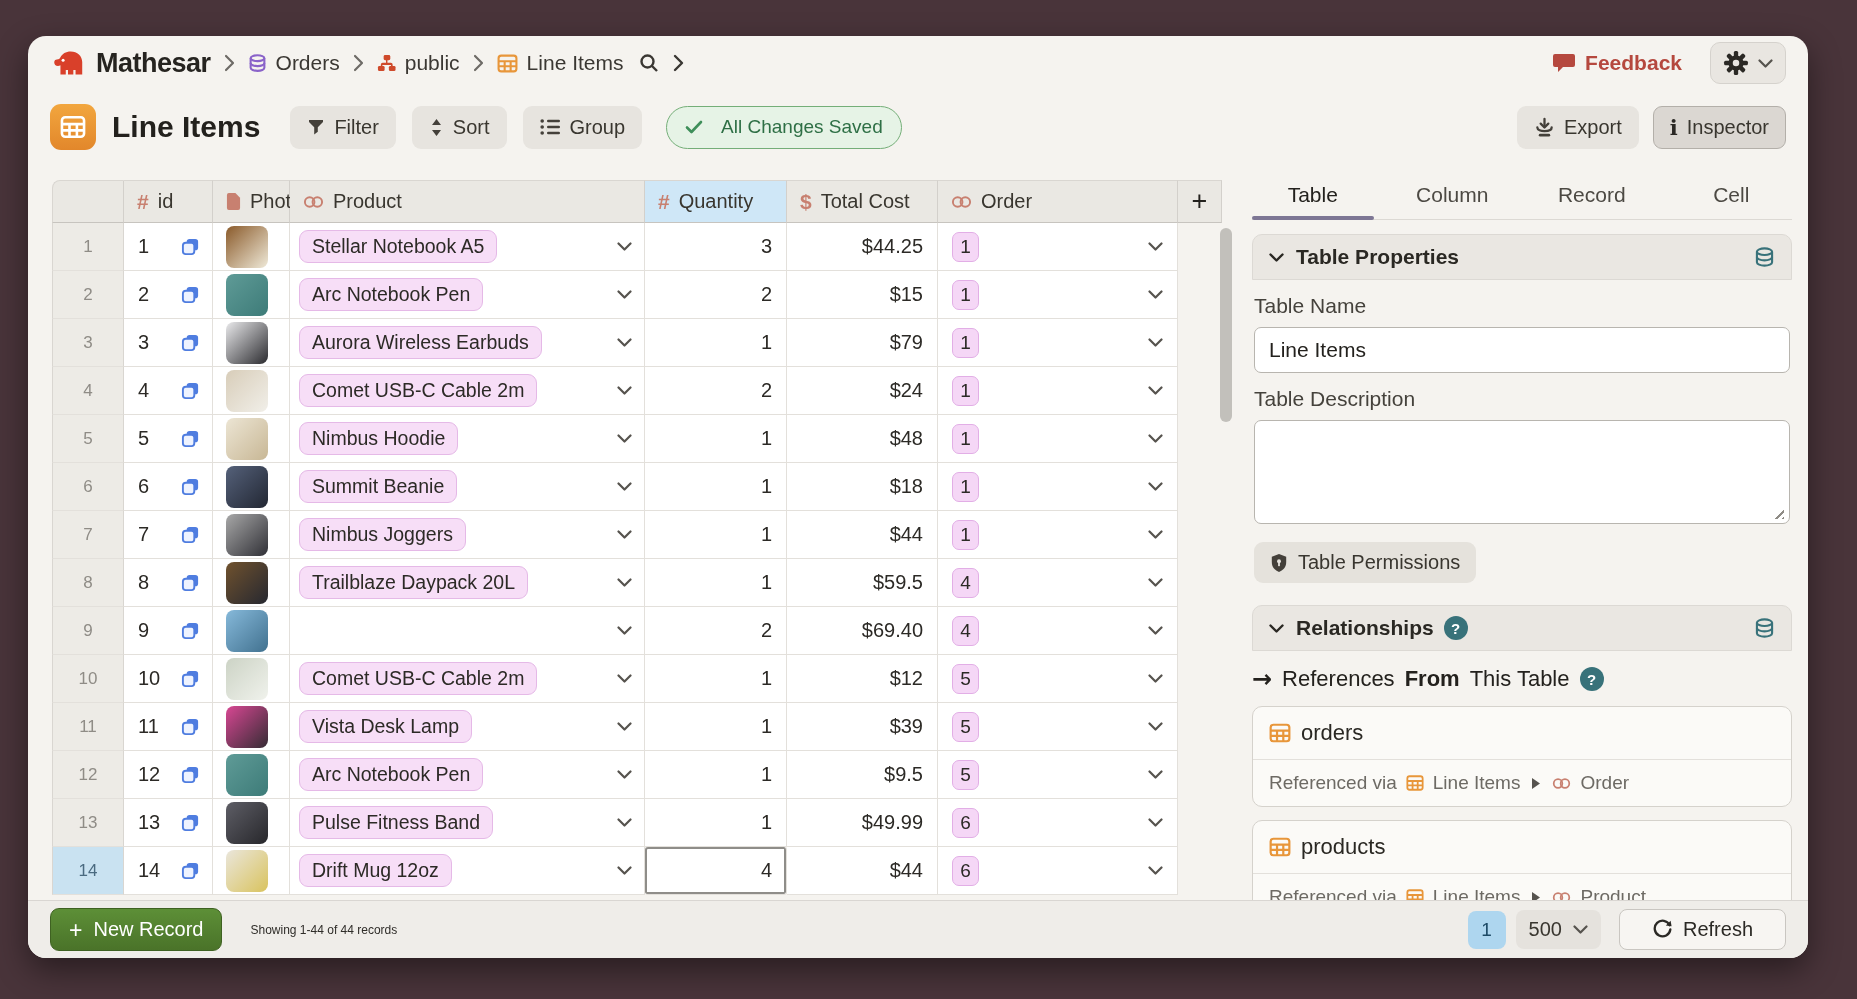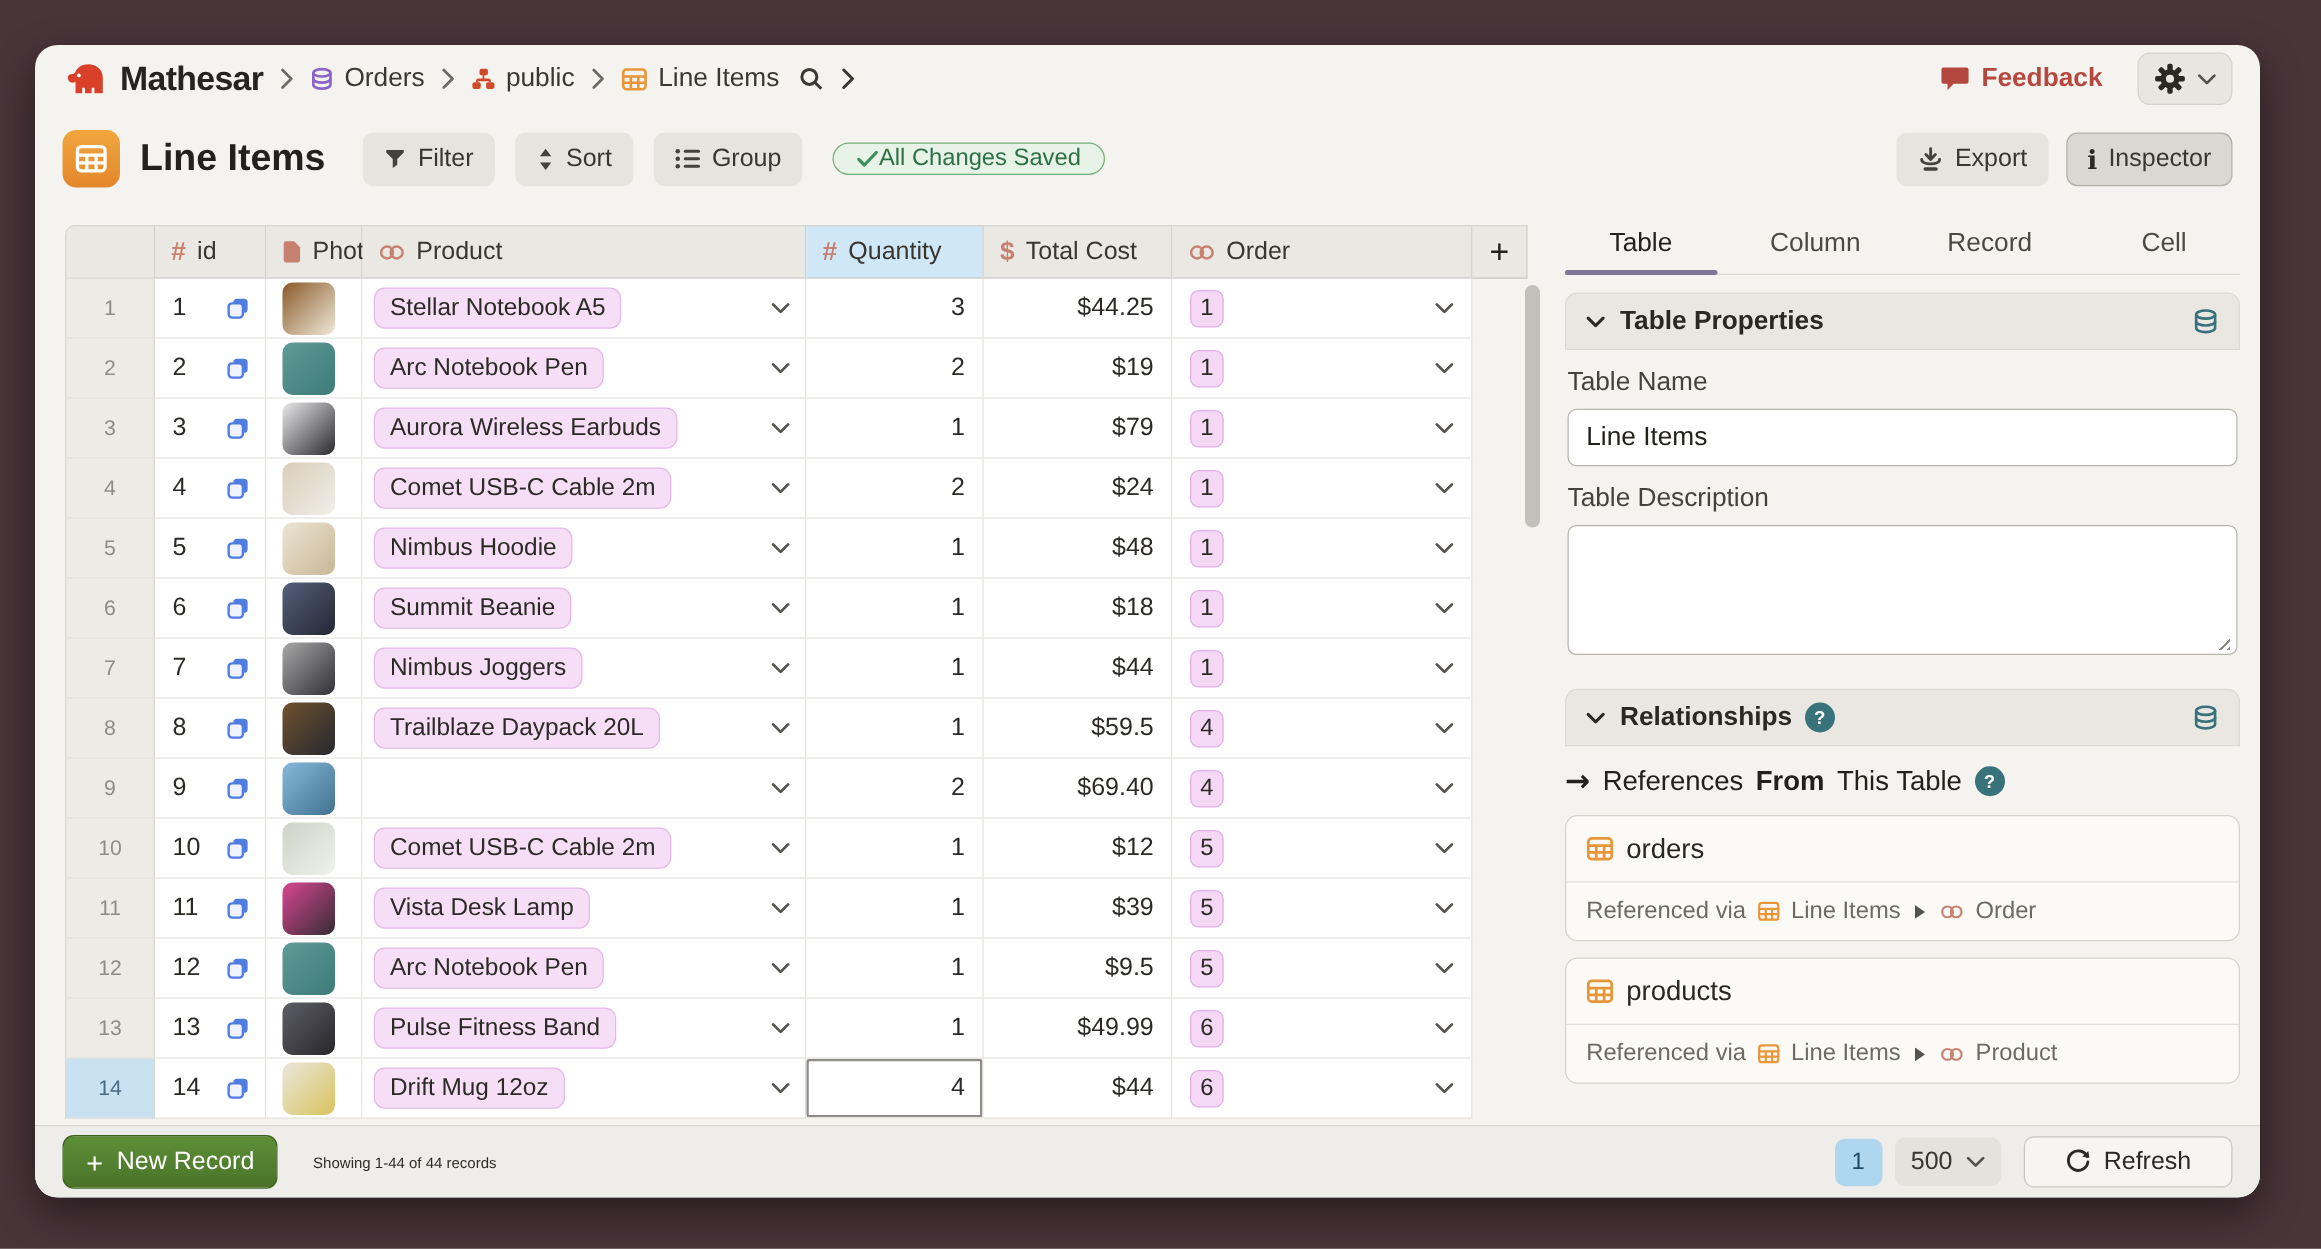--- a/index.html
+++ b/index.html
@@ -21,22 +21,22 @@
   .gearbtn { margin-left:28px; background:#e9e6e1; border:1px solid #d5d2cd; border-radius:10px;
     padding:7px 12px; display:flex; align-items:center; gap:9px; }
 
   
   .toolbar { height:74px; display:flex; align-items:center; padding:0 22px; gap:16px; flex:0 0 auto; }
   .tbl-badge { width:46px; height:46px; border-radius:11px; background:linear-gradient(#f2a63e,#e2872b);
     display:flex; align-items:center; justify-content:center; }
   .page-title { font-size:30px; font-weight:800; color:#23211d; margin-right:14px; }
   .gbtn { height:43px; padding:0 16px; border-radius:9px; background:#e7e4df; display:flex; gap:9px;
     align-items:center; font-size:20px; color:#39362f; border:1px solid transparent; }
-  .saved { height:26px; padding:12px 18px; border-radius:22px; background:#e6f3e6; border:1.5px solid #74ae78;
-    color:#2e6f45; font-size:19px; display:flex; align-items:center; gap:0; margin-left:8px; }
+  .saved { height:43px; padding:12px 18px; border-radius:22px; background:#e6f3e6; border:1.5px solid #74ae78;
+    color:#2e6f45; font-size:19px; display:flex; align-items:center; gap:18px; margin-left:8px; }
   .toolbar-right { margin-left:auto; display:flex; gap:14px; }
   .gbtn.active { background:#dbd7d2; border:1px solid #b3afa9; }
   .info-i { font-family:"DejaVu Serif", serif; font-weight:700; font-size:21px; color:#2b2925; }
 
   
   .main { position:relative; flex:1 1 auto; overflow:hidden; }
 
   
   .grid { position:absolute; left:24px; top:16px; display:grid;
     grid-template-columns:72px 89px 77px 355px 142px 151px 240px 44px;
@@ -392,21 +392,21 @@
           </div>
       <div class="td prc">
             <span class="chip">Arc Notebook Pen</span>
             <span class="chev" style="display:flex">
               <svg width="15" height="9" viewBox="0 0 15 9">
                 <polyline points="1.5,1.5 7.5,7.5 13.5,1.5" fill="none" stroke="#56534e" stroke-width="2.2" stroke-linecap="round" stroke-linejoin="round"></polyline>
               </svg>
             </span>
           </div>
       <div class="td qtc">2</div>
-      <div class="td ttc">$19</div>
+      <div class="td ttc">$15</div>
       <div class="td orc">
             <span class="ochip">1</span>
             <span class="chev" style="display:flex">
               <svg width="15" height="9" viewBox="0 0 15 9">
                 <polyline points="1.5,1.5 7.5,7.5 13.5,1.5" fill="none" stroke="#56534e" stroke-width="2.2" stroke-linecap="round" stroke-linejoin="round"></polyline>
               </svg>
             </span>
           </div>
       <div class="td void"></div>
     </div>
@@ -843,20 +843,32 @@
                 <path d="M2.5 8.5 c0 1.7 2.9 3 6.5 3 s6.5-1.3 6.5-3"></path>
               </svg>
             </span>
         </div>
         <div class="sbody">
           <div class="flabel">Table Name</div>
           <input class="tname" value="Line Items" style="">
           <div class="flabel mt">Table Description</div>
           <div class="descwrap">
             <textarea class="tdesc" style=""></textarea>
+          </div>
+          <div>
+            <span class="permbtn">
+              <span style="display:flex">
+                  <svg width="18" height="20" viewBox="0 0 20 22">
+                    <path d="M10 1 l8 3 v6 c0 6-3.8 9.5-8 11-4.2-1.5-8-5-8-11 V4 z" fill="#44403a"></path>
+                    <circle cx="10" cy="9" r="2.2" fill="#e5e2dc"></circle>
+                    <rect x="9" y="10.5" width="2" height="4" fill="#e5e2dc"></rect>
+                  </svg>
+                </span>
+              <span>Table Permissions</span>
+            </span>
           </div>
         </div>
       </div>
 
       <div class="sect">
         <div class="shead">
           <span style="display:flex">
               <svg width="15" height="9" viewBox="0 0 15 9">
                 <polyline points="1.5,1.5 7.5,7.5 13.5,1.5" fill="none" stroke="#2a2823" stroke-width="2.4" stroke-linecap="round" stroke-linejoin="round"></polyline>
               </svg>

